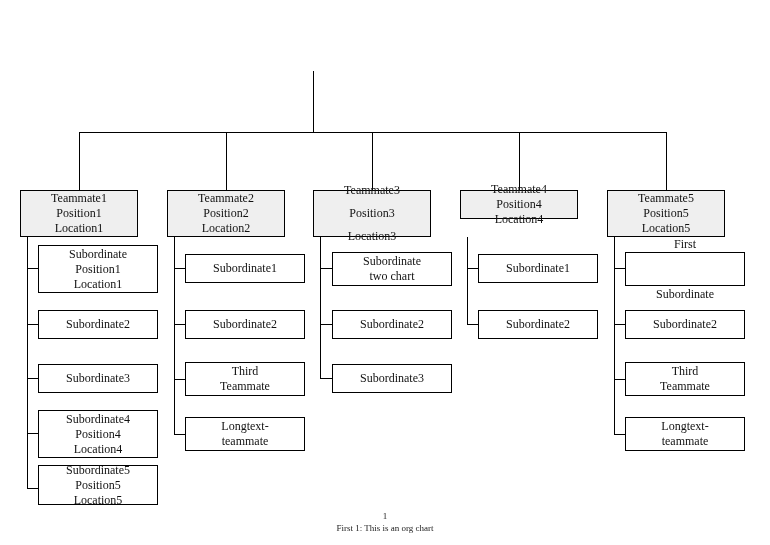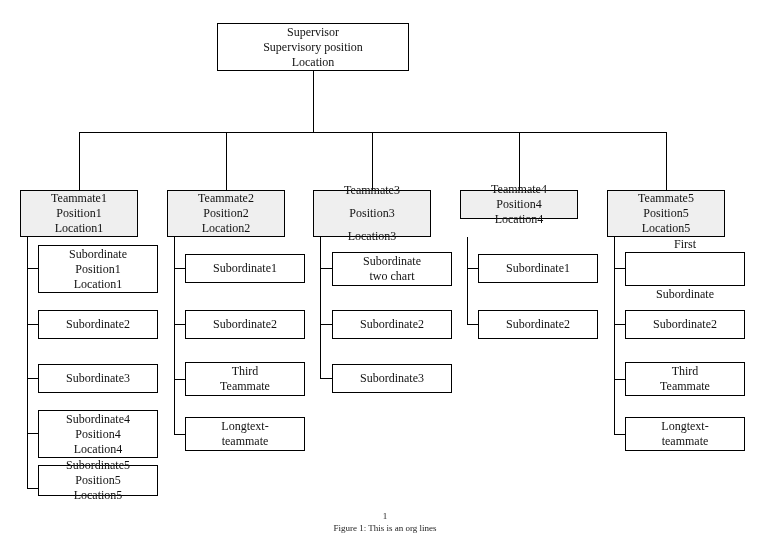--- a/index.html
+++ b/index.html
@@ -32,25 +32,20 @@
     position:absolute;left:0;width:770px;
     text-align:center;
     font-size:9px;line-height:11px;color:#222;
   }
 </style>
 </head>
 <body>
 
 <div id="page">
 
-  <div class="node" style="left:217px;top:23px;width:192px;height:48px;">
-    <span>Supervisor</span>
-    <span>Supervisory position</span>
-    <span>Location</span>
-  </div>
 
   <div class="vline" style="left:313px;top:71px;height:61px;"></div>
   <div class="hline" style="left:79px;top:132px;width:588px;"></div>
   <div class="vline" style="left:79px;top:132px;height:58px;"></div>
   <div class="vline" style="left:226px;top:132px;height:58px;"></div>
   <div class="vline" style="left:372px;top:132px;height:58px;"></div>
   <div class="vline" style="left:519px;top:132px;height:58px;"></div>
   <div class="vline" style="left:666px;top:132px;height:58px;"></div>
 
   <div class="node teammate" style="left:20px;top:190px;width:118px;height:47px;text-align:center;">
@@ -95,21 +90,21 @@
     <span>Subordinate2</span>
   </div>
   <div class="node" style="left:38px;top:364px;width:120px;height:29px;">
     <span>Subordinate3</span>
   </div>
   <div class="node" style="left:38px;top:410px;width:120px;height:48px;">
     <span>Subordinate4</span>
     <span>Position4</span>
     <span>Location4</span>
   </div>
-  <div class="node" style="left:38px;top:465px;width:120px;height:31px;">
+  <div class="node" style="left:38px;top:465px;width:120px;height:40px;">
     <span>Subordinate5</span>
     <span>Position5</span>
     <span>Location5</span>
   </div>
 
   <div class="vline" style="left:174px;top:237px;height:198px;"></div>
   <div class="hline" style="left:174px;top:268px;width:11px;"></div>
   <div class="hline" style="left:174px;top:324px;width:11px;"></div>
   <div class="hline" style="left:174px;top:379px;width:11px;"></div>
   <div class="hline" style="left:174px;top:434px;width:11px;"></div>
@@ -172,15 +167,15 @@
   <div class="node" style="left:625px;top:362px;width:120px;height:34px;">
     <span>Third</span>
     <span>Teammate</span>
   </div>
   <div class="node" style="left:625px;top:417px;width:120px;height:34px;">
     <span>Longtext-</span>
     <span>teammate</span>
   </div>
 
   <div class="caption-block" style="top:511px;">1</div>
-  <div class="caption-block" style="top:523px;">Figure 1: This is an org lines</div>
+  <div class="caption-block" style="top:523px;">First 1: This is an org chart</div>
 
 </div>
 
 </body></html>

